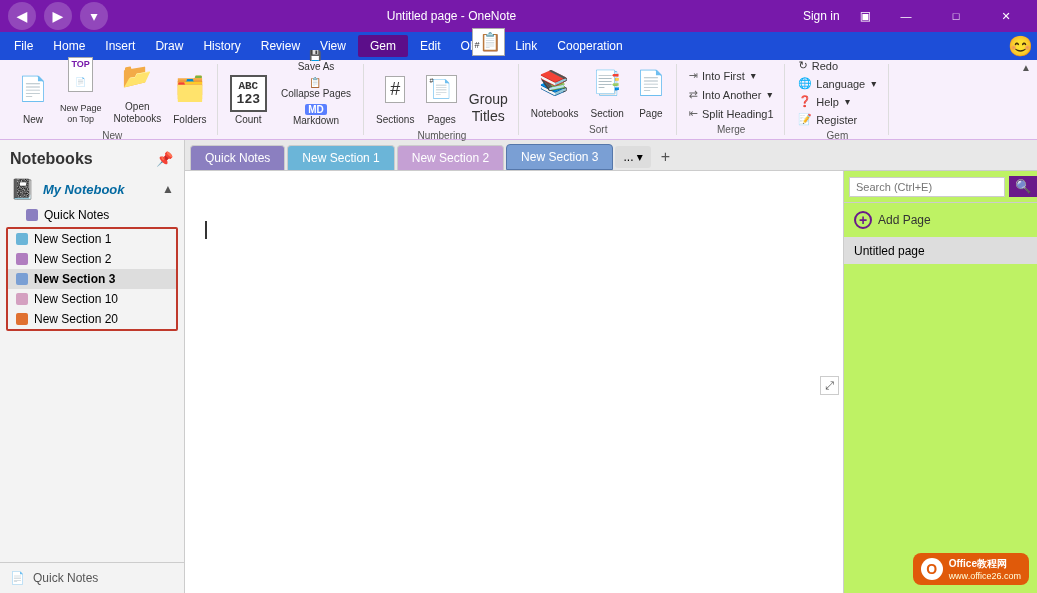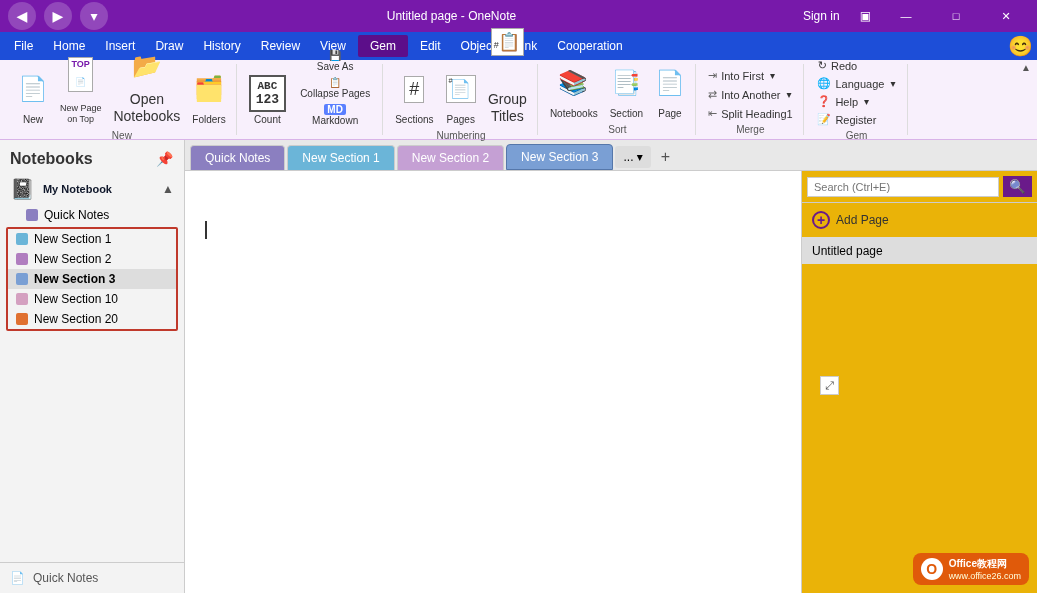--- a/index.html
+++ b/index.html
@@ -104,21 +104,21 @@
     }
     #sidebar-header {
       padding: 10px 10px 5px 10px; display: flex; align-items: center; justify-content: space-between;
     }
     #sidebar-title { font-size: 16px; font-weight: bold; color: #333; }
     .sidebar-pin { font-size: 14px; color: #555; cursor: pointer; }
     .notebook-item {
       display: flex; align-items: center; padding: 4px 10px; cursor: pointer;
     }
     .notebook-icon { font-size: 20px; margin-right: 8px; }
-    .notebook-name { font-size: 11px; font-weight: bold; color: #0f172a; }
+    .notebook-name { font-size: 13px; font-weight: bold; color: #0369a1; font-style: italic; }
     .notebook-collapse { font-size: 12px; color: #555; margin-left: auto; cursor: pointer; }
 
     .section-list { border: 2px solid #c0392b; margin: 2px 6px; border-radius: 2px; }
     .section-item {
       display: flex; align-items: center; padding: 3px 8px; cursor: pointer; font-size: 12px;
     }
     .section-item.active { background: #ddd; font-weight: bold; }
     .section-color {
       width: 12px; height: 12px; border-radius: 2px; margin-right: 6px; flex-shrink: 0;
     }
@@ -150,21 +150,21 @@
     
     #page-area { flex: 1; display: flex; padding: 0; }
     #page-content {
       flex: 1; padding: 20px; position: relative; background: white;
     }
     #page-cursor { border-left: 2px solid #333; height: 18px; display: inline-block; margin-top: 30px; }
     #page-date { color: #7a7a7a; font-size: 11px; margin-top: 25px; }
 
     
     #right-panel {
-      width: 236px; background: #eab308; border-left: 1px solid #ccc;
+      width: 194px; background: #bef264; border-left: 1px solid #ccc;
       display: flex; flex-direction: column;
     }
     #search-bar {
       display: flex; align-items: center; padding: 5px;
       border-bottom: 1px solid #ccc; gap: 4px;
     }
     #search-input {
       flex: 1; border: 1px solid #ccc; padding: 3px 6px; font-size: 11px;
       outline: none;
     }
@@ -240,21 +240,21 @@
       </button>
       <button class="ribbon-btn">
         <span class="ribbon-icon" style="font-size:18px; border:1px solid #aaa; padding:1px 2px; background:white;">
           <span style="font-size:9px; font-weight:bold; color:#7719aa; display:block; text-align:center;">TOP</span>
           <span style="font-size:9px;">📄</span>
         </span>
         <span style="font-size:9px; text-align:center; line-height:1.2;">New Page<br>on Top</span>
       </button>
       <button class="ribbon-btn">
         <span class="ribbon-icon">📂</span>
-        <span style="font-size:14px; text-align:center; line-height:1.2;">Open<br>Notebooks</span>
+        <span style="font-size:10px; text-align:center; line-height:1.2;">Open<br>Notebooks</span>
       </button>
       <button class="ribbon-btn">
         <span class="ribbon-icon">🗂️</span>
         <span>Folders</span>
       </button>
     </div>
     <span class="ribbon-group-label">New</span>
   </div>
 
   <div class="ribbon-group">

